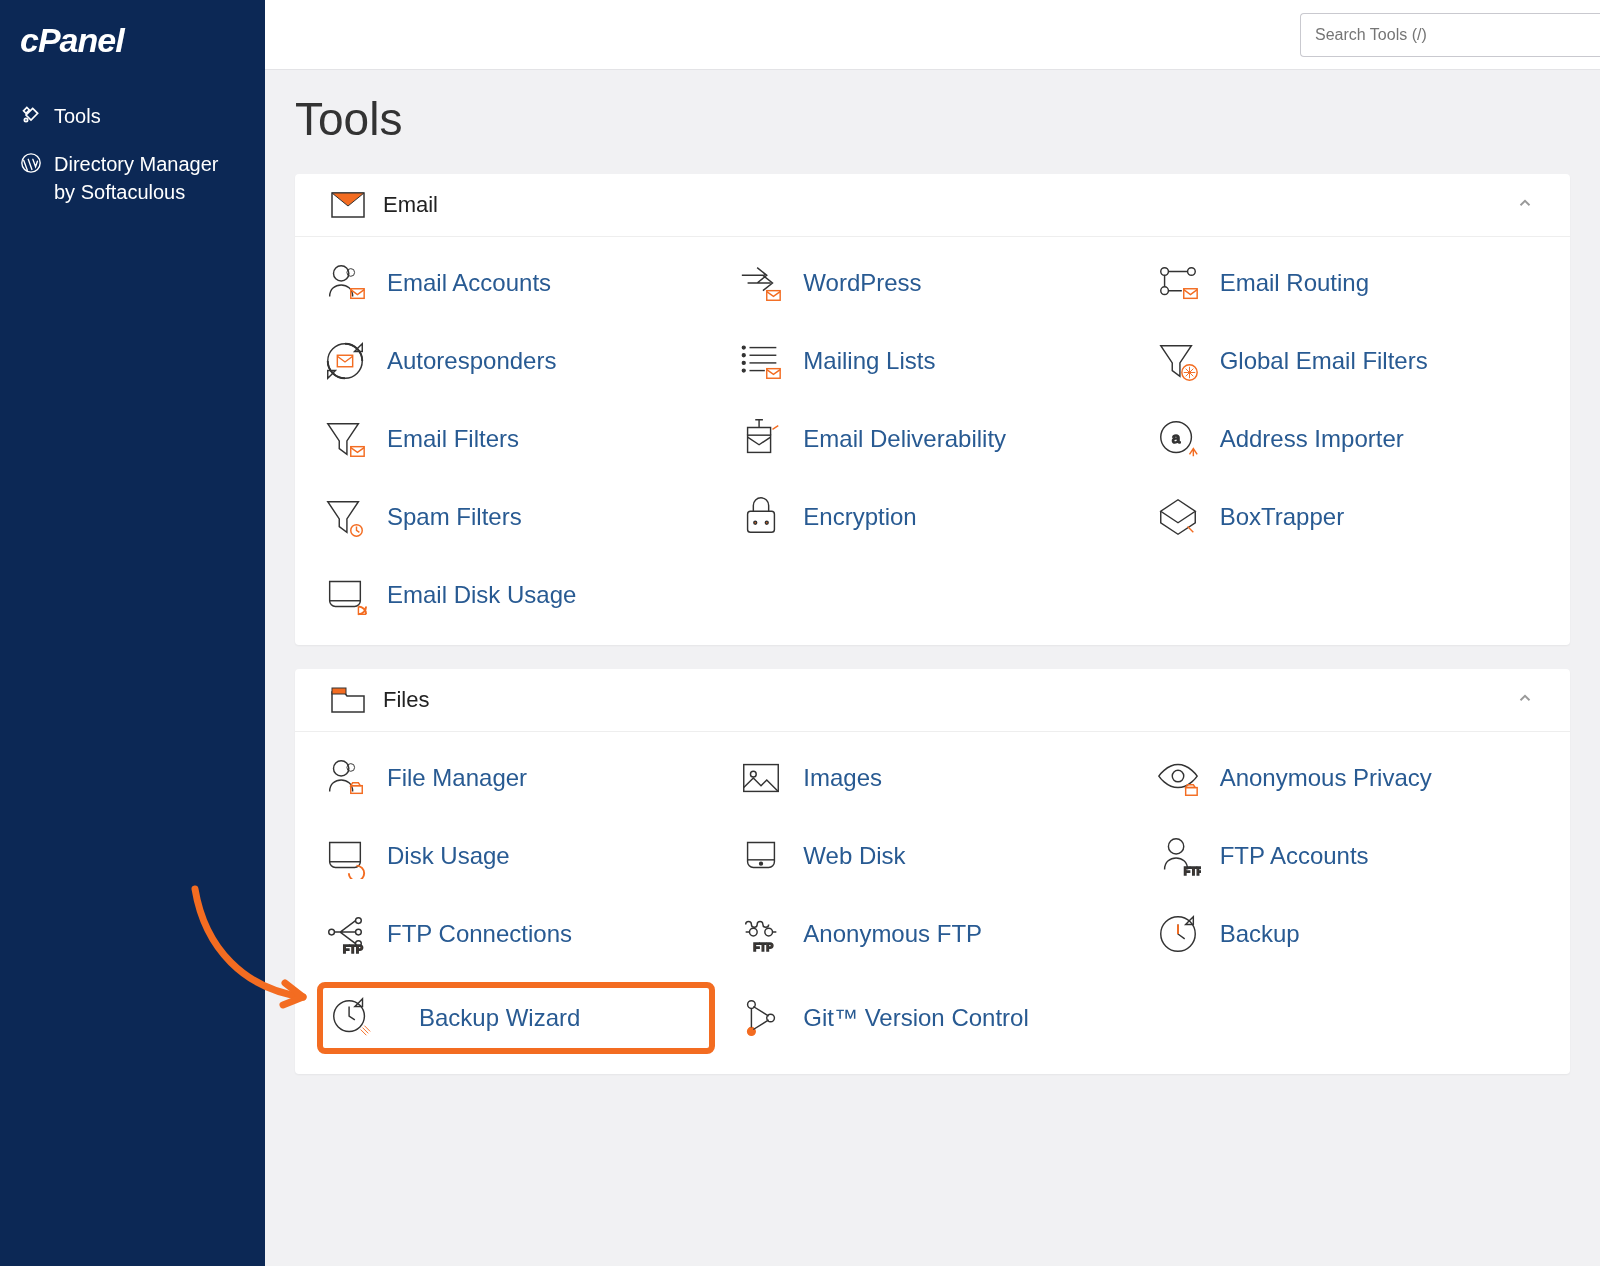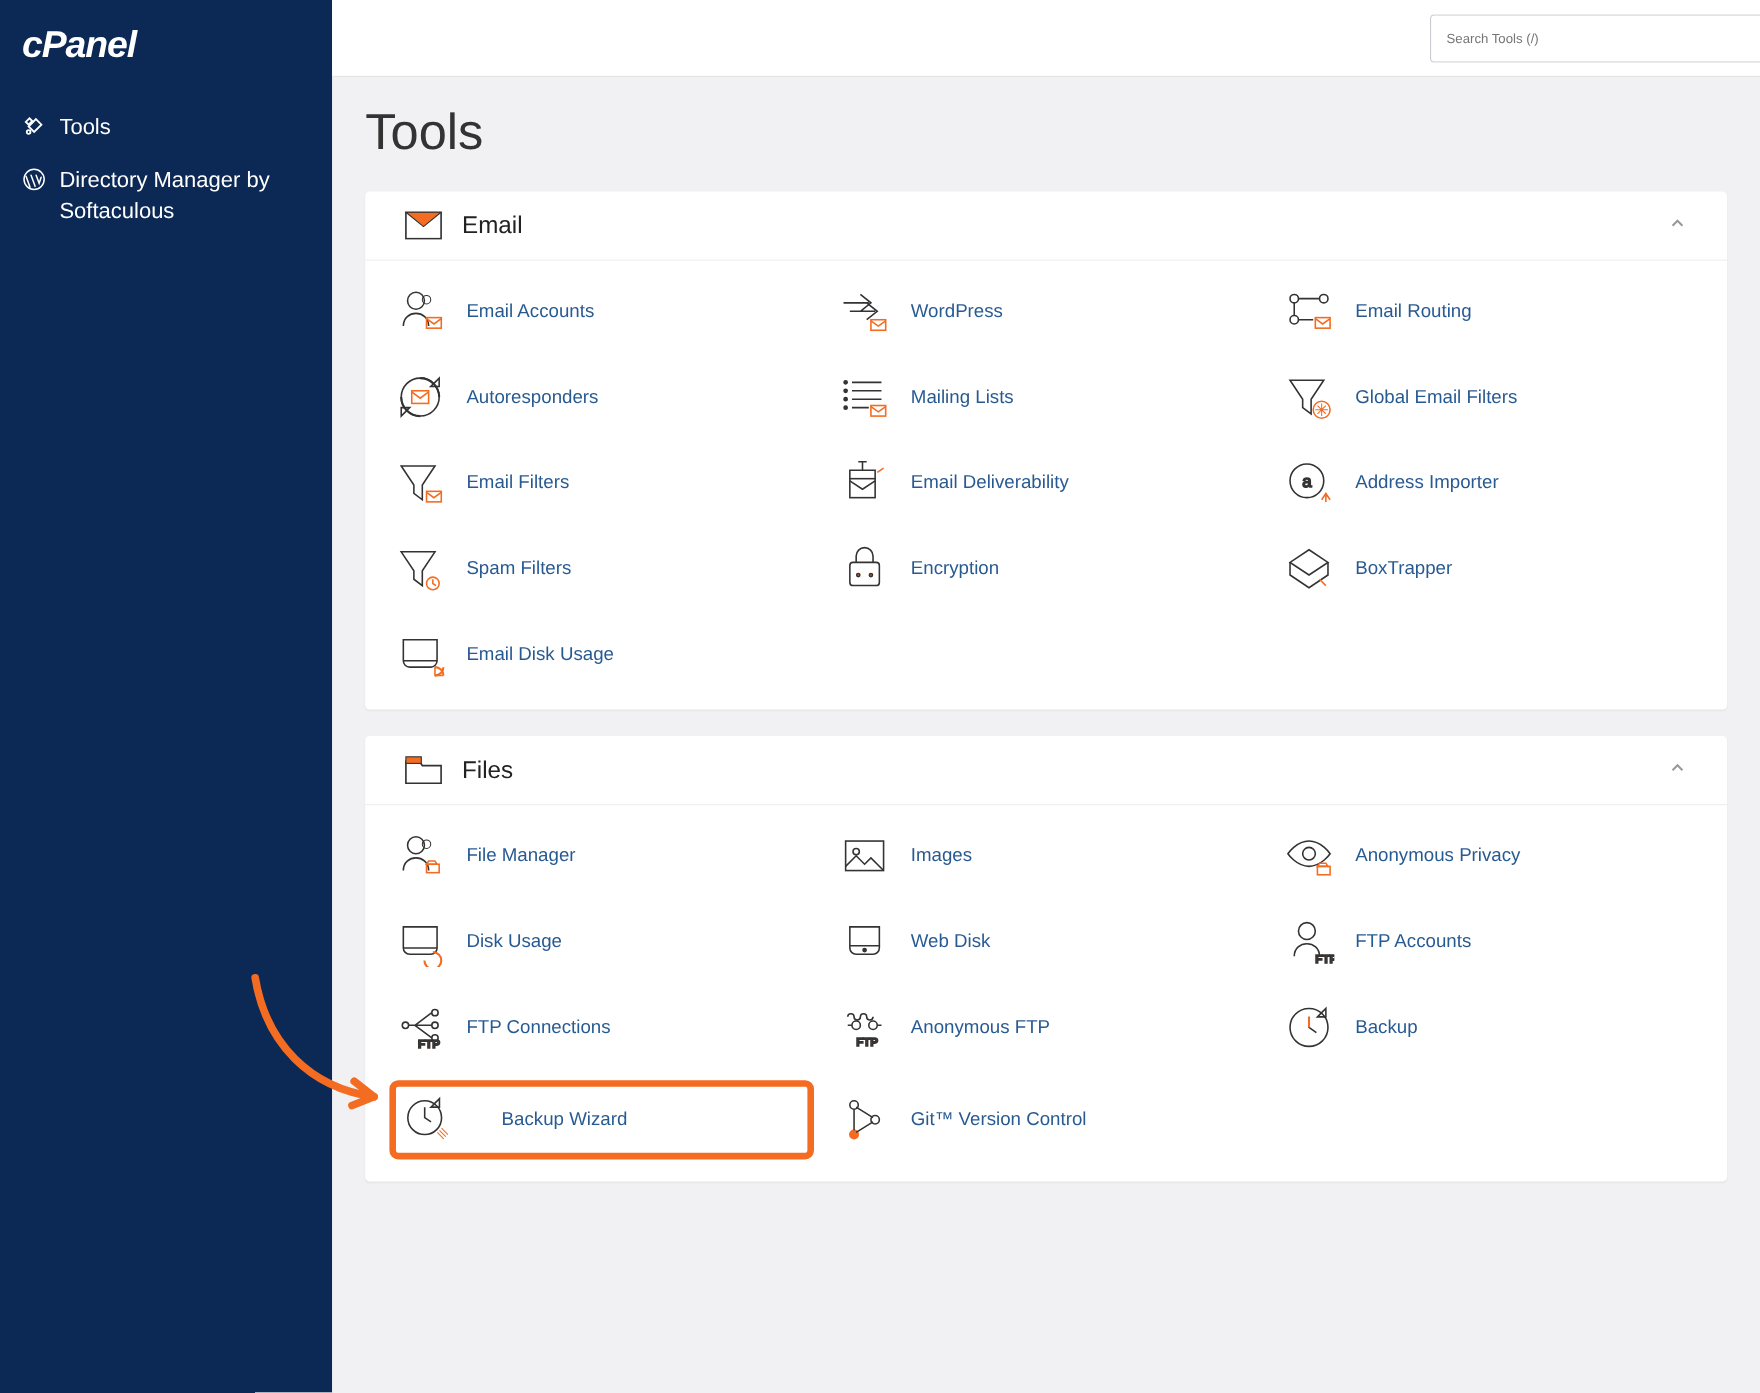--- a/index.html
+++ b/index.html
@@ -1,37 +1,37 @@
 <!DOCTYPE html>
 <html><head>
 <meta charset="utf-8">
 <style>
 * { box-sizing: border-box; margin: 0; padding: 0; }
 body { font-family: -apple-system, BlinkMacSystemFont, "Segoe UI", Helvetica, Arial, sans-serif; background: #f1f1f3; width: 1600px; height: 1266px; overflow: hidden; }
 .layout { display: flex; height: 100%; }
-.sidebar { width: 302px; background: #0c2855; color: #fff; padding: 22px 20px; flex-shrink: 0; }
+.sidebar { width: 265px; background: #0c2855; color: #fff; padding: 22px 20px; flex-shrink: 0; }
 .logo { margin-bottom: 32px; }
 .logo svg { display: block; }
 .nav-item { display: flex; align-items: flex-start; gap: 12px; color: #fff; font-size: 20px; padding: 10px 0; cursor: pointer; line-height: 1.4; }
 .nav-item .nav-icon { width: 22px; height: 22px; flex-shrink: 0; display: flex; align-items: center; justify-content: center; margin-top: 2px; }
 .nav-item .nav-text { flex: 1; }
 .main { flex: 1; background: #f1f1f3; display: flex; flex-direction: column; }
 .topbar { background: #fff; height: 70px; display: flex; justify-content: flex-end; align-items: center; padding: 0 0 0 30px; border-bottom: 1px solid #e3e3e6; }
-.search { width: 300px; height: 44px; border: 1px solid #c9c9cf; border-radius: 4px; padding: 0 14px; font-size: 12px; color: #555; outline: none; border-right: none; border-top-right-radius: 0; border-bottom-right-radius: 0; }
+.search { width: 300px; height: 44px; border: 1px solid #c9c9cf; border-radius: 4px; padding: 0 14px; font-size: 16px; color: #555; outline: none; border-right: none; border-top-right-radius: 0; border-bottom-right-radius: 0; }
 .page { padding: 20px 30px; }
 .page-title { font-size: 46px; font-weight: 300; color: #333; margin: 2px 0 28px 0; }
 .panel { background: #fff; border-radius: 4px; margin-bottom: 24px; box-shadow: 0 1px 2px rgba(0,0,0,0.05); }
 .panel-header { display: flex; align-items: center; padding: 16px 36px; border-bottom: 1px solid #eee; cursor: pointer; }
 .panel-header .section-icon { width: 34px; height: 30px; margin-right: 18px; display: flex; align-items: center; justify-content: center; }
 .panel-header .section-title { font-size: 22px; color: #222; flex: 1; }
 .panel-header .chevron { color: #888; }
 .panel-body { padding: 16px 22px 20px 22px; display: grid; grid-template-columns: repeat(3, 1fr); row-gap: 18px; column-gap: 18px; }
 .tool { display: flex; align-items: center; gap: 18px; cursor: pointer; padding: 6px 4px; border-radius: 4px; position: relative; }
 .tool-icon { width: 48px; height: 48px; display: flex; align-items: center; justify-content: center; flex-shrink: 0; }
-.tool-label { color: #285a92; font-size: 17px; }
+.tool-label { color: #285a92; font-size: 24px; }
 .tool.highlighted { border: 6px solid #f36c21; border-radius: 8px; gap: 44px; }
 .arrow-annotation { position: absolute; pointer-events: none; z-index: 5; }
 </style>
 </head>
 <body>
 
 <div class="layout">
   <aside class="sidebar">
     <div class="logo">
       <svg width="170" height="38" viewBox="0 0 170 38">

